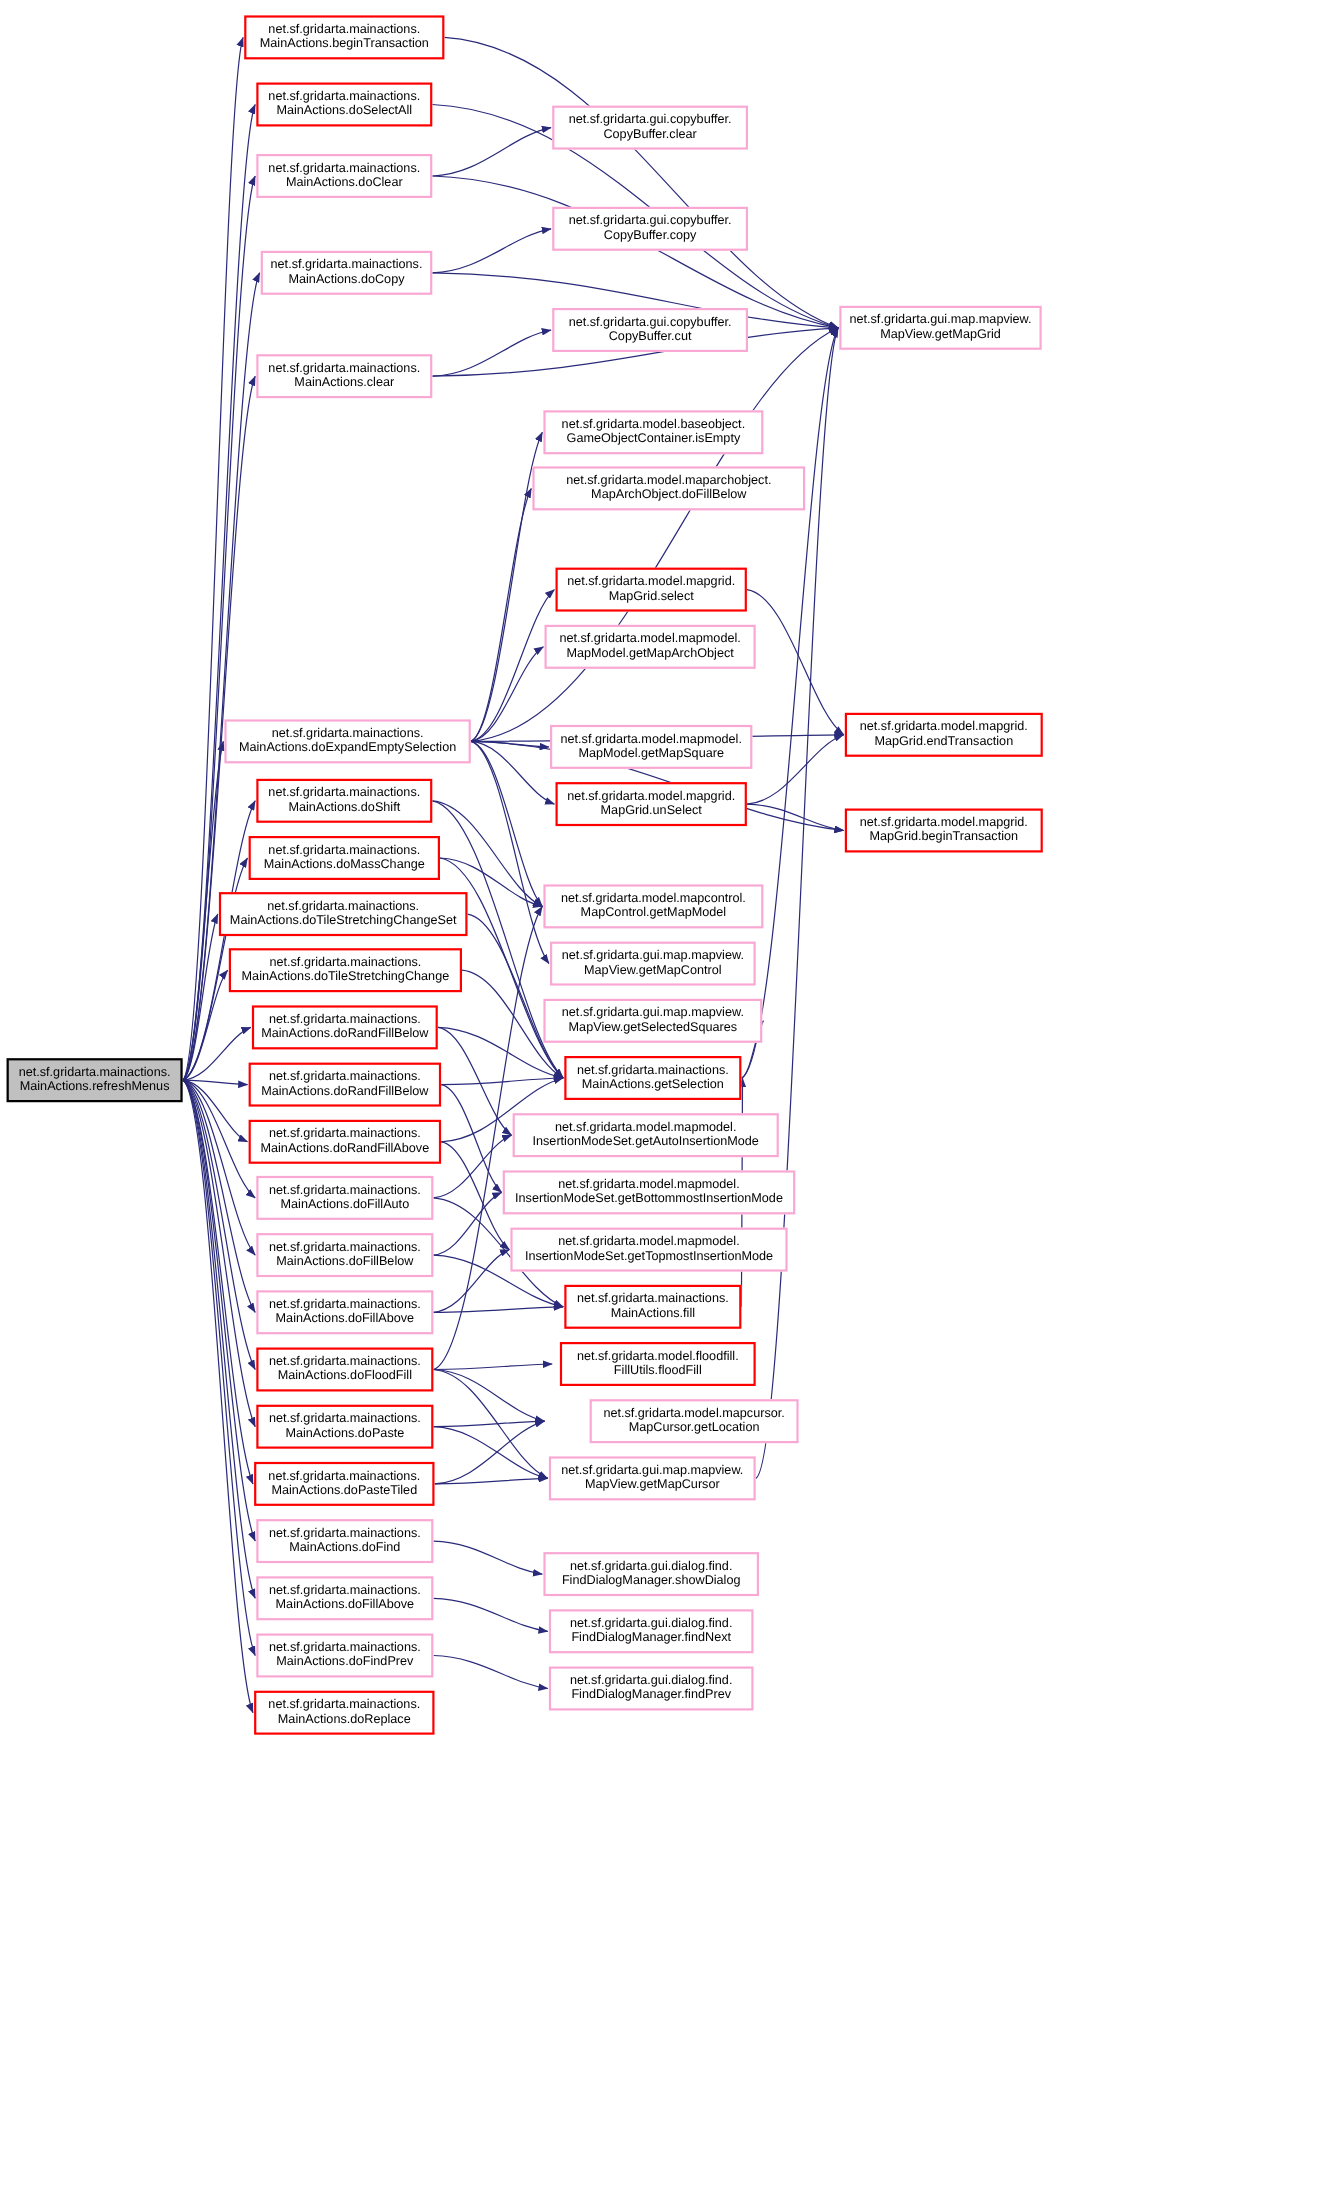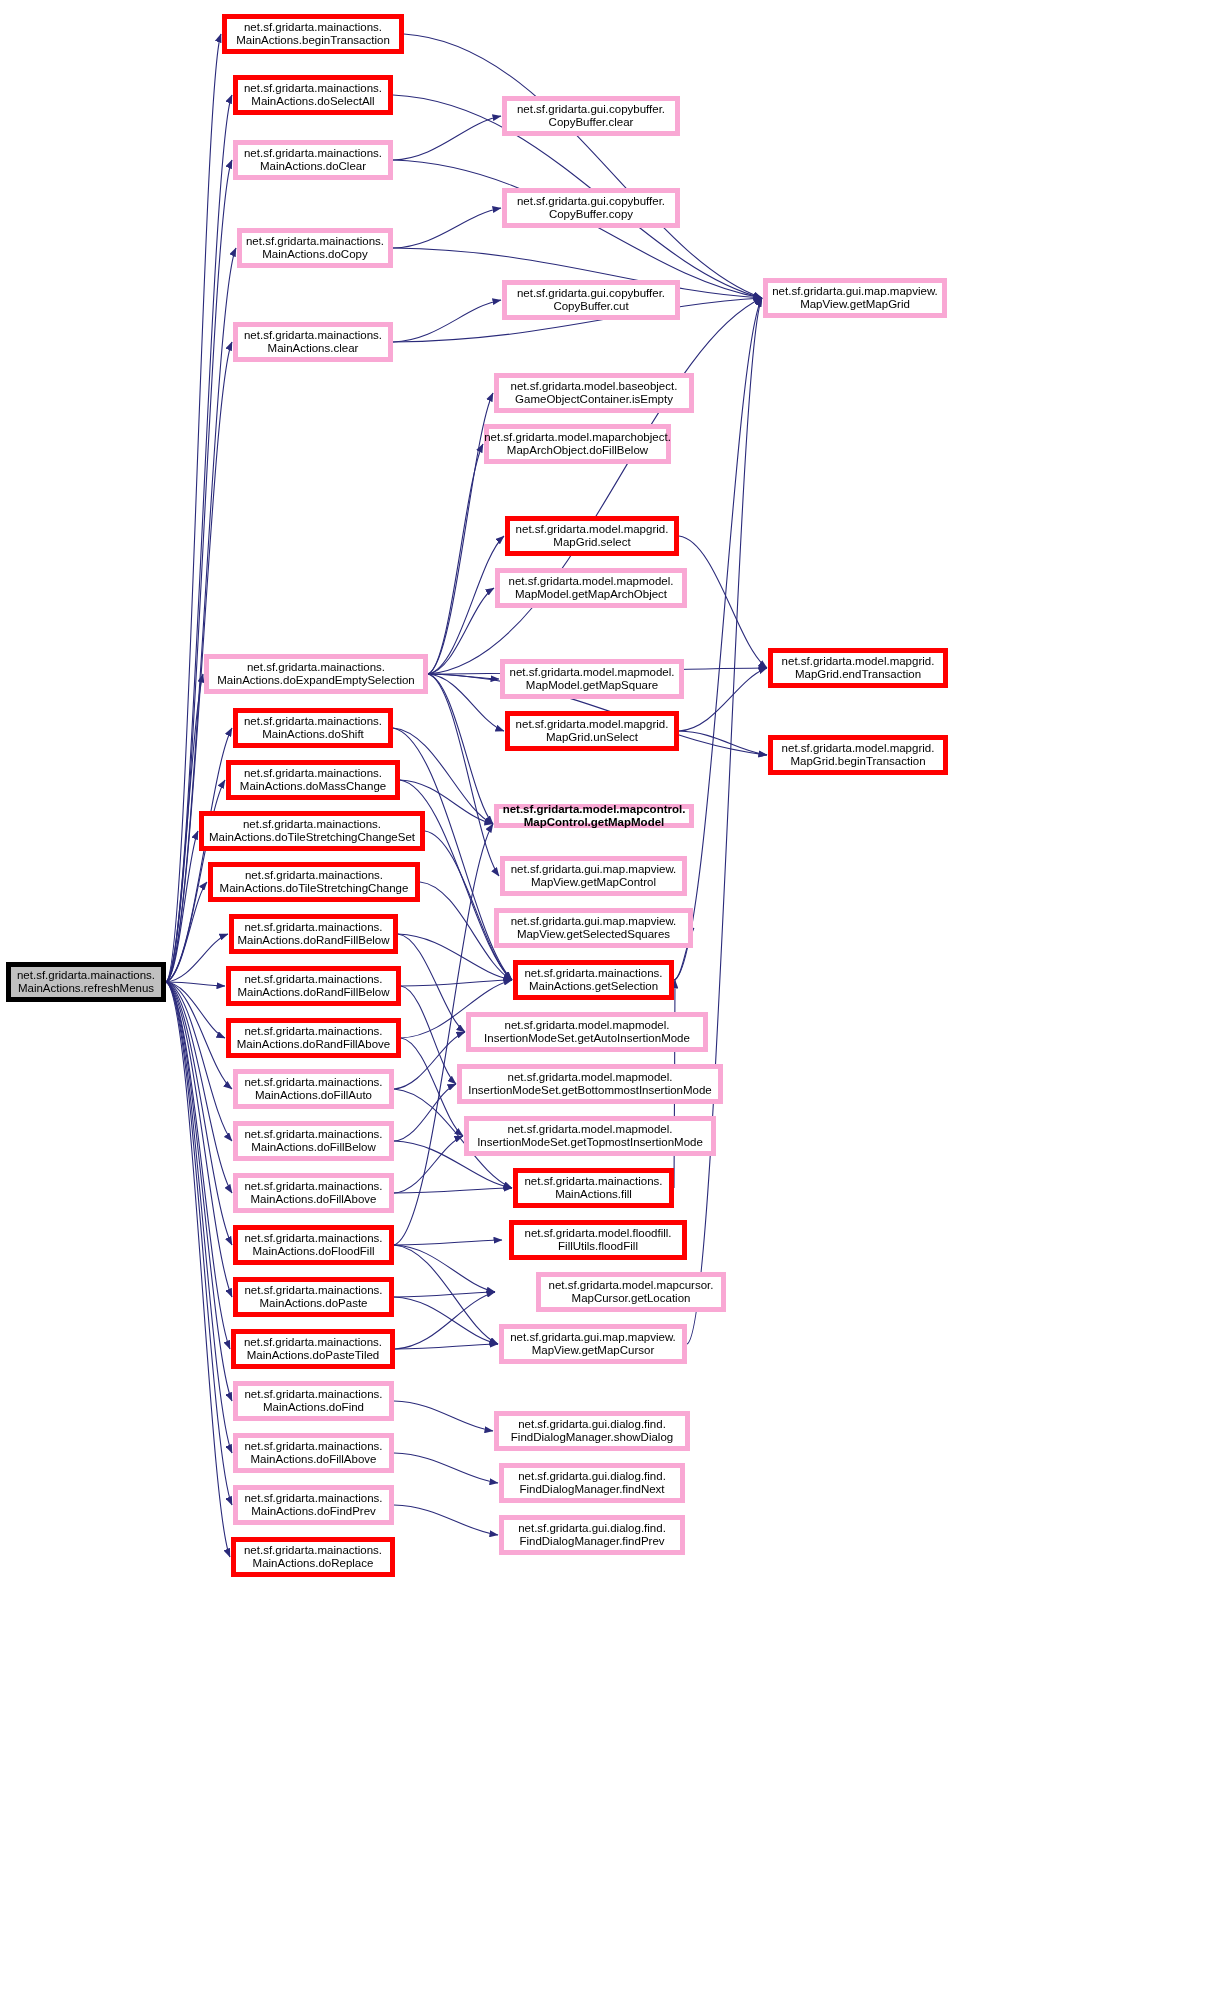--- a/index.html
+++ b/index.html
@@ -1,19 +1,19 @@
 <!DOCTYPE html>
 <html><head>
 <meta charset="utf-8">
 <style>
   html,body{margin:0;padding:0;background:#ffffff;}
   body{font-family:"Liberation Sans", sans-serif;}
   #canvas{position:relative;width:1211px;height:1991px;background:#fff;overflow:hidden;}
   svg.edges{position:absolute;left:0;top:0;width:1211px;height:1991px;pointer-events:none;}
-  .node{position:absolute;box-sizing:border-box;background:#fff;border:5px solid #f9a8d4;
+  .node{position:absolute;box-sizing:border-box;background:#fff;border:2px solid #f9a8d4;
         display:flex;flex-direction:column;align-items:center;justify-content:center;
         font-size:11.5px;line-height:13.5px;color:#000;text-align:center;padding:2px 4px;}
   .node.red{border-color:#ff0000;}
   .node.root{background:#c0c0c0;border-color:#000;}
   .node span{display:block;white-space:nowrap;}
 </style>
 </head>
 <body>
 
 <div id="canvas">
@@ -142,21 +142,21 @@
         <span>CopyBuffer.cut</span>
       </div>
       <div class="node" style="left: 763px; top: 278px; width: 184px; height: 40px;">
         <span>net.sf.gridarta.gui.map.mapview.</span>
         <span>MapView.getMapGrid</span>
       </div>
       <div class="node" style="left: 494px; top: 373px; width: 200px; height: 40px;">
         <span>net.sf.gridarta.model.baseobject.</span>
         <span>GameObjectContainer.isEmpty</span>
       </div>
-      <div class="node" style="left: 484px; top: 424px; width: 187px; height: 40px;">
+      <div class="node" style="left: 484px; top: 424px; width: 248px; height: 40px;">
         <span>net.sf.gridarta.model.maparchobject.</span>
         <span>MapArchObject.doFillBelow</span>
       </div>
       <div class="node red" style="left: 505px; top: 516px; width: 174px; height: 40px;">
         <span>net.sf.gridarta.model.mapgrid.</span>
         <span>MapGrid.select</span>
       </div>
       <div class="node" style="left: 495px; top: 568px; width: 192px; height: 40px;">
         <span>net.sf.gridarta.model.mapmodel.</span>
         <span>MapModel.getMapArchObject</span>
@@ -242,21 +242,21 @@
         <span>MainActions.doFillAbove</span>
       </div>
       <div class="node" style="left: 233px; top: 1485px; width: 161px; height: 40px;">
         <span>net.sf.gridarta.mainactions.</span>
         <span>MainActions.doFindPrev</span>
       </div>
       <div class="node red" style="left: 231px; top: 1537px; width: 164px; height: 40px;">
         <span>net.sf.gridarta.mainactions.</span>
         <span>MainActions.doReplace</span>
       </div>
-      <div class="node" style="left: 494px; top: 804px; width: 200px; height: 24px; font-weight: bold;">
+      <div class="node" style="left: 494px; top: 804px; width: 200px; height: 40px;">
         <span>net.sf.gridarta.model.mapcontrol.</span>
         <span>MapControl.getMapModel</span>
       </div>
       <div class="node" style="left: 500px; top: 856px; width: 187px; height: 40px;">
         <span>net.sf.gridarta.gui.map.mapview.</span>
         <span>MapView.getMapControl</span>
       </div>
       <div class="node" style="left: 494px; top: 908px; width: 199px; height: 40px;">
         <span>net.sf.gridarta.gui.map.mapview.</span>
         <span>MapView.getSelectedSquares</span>

